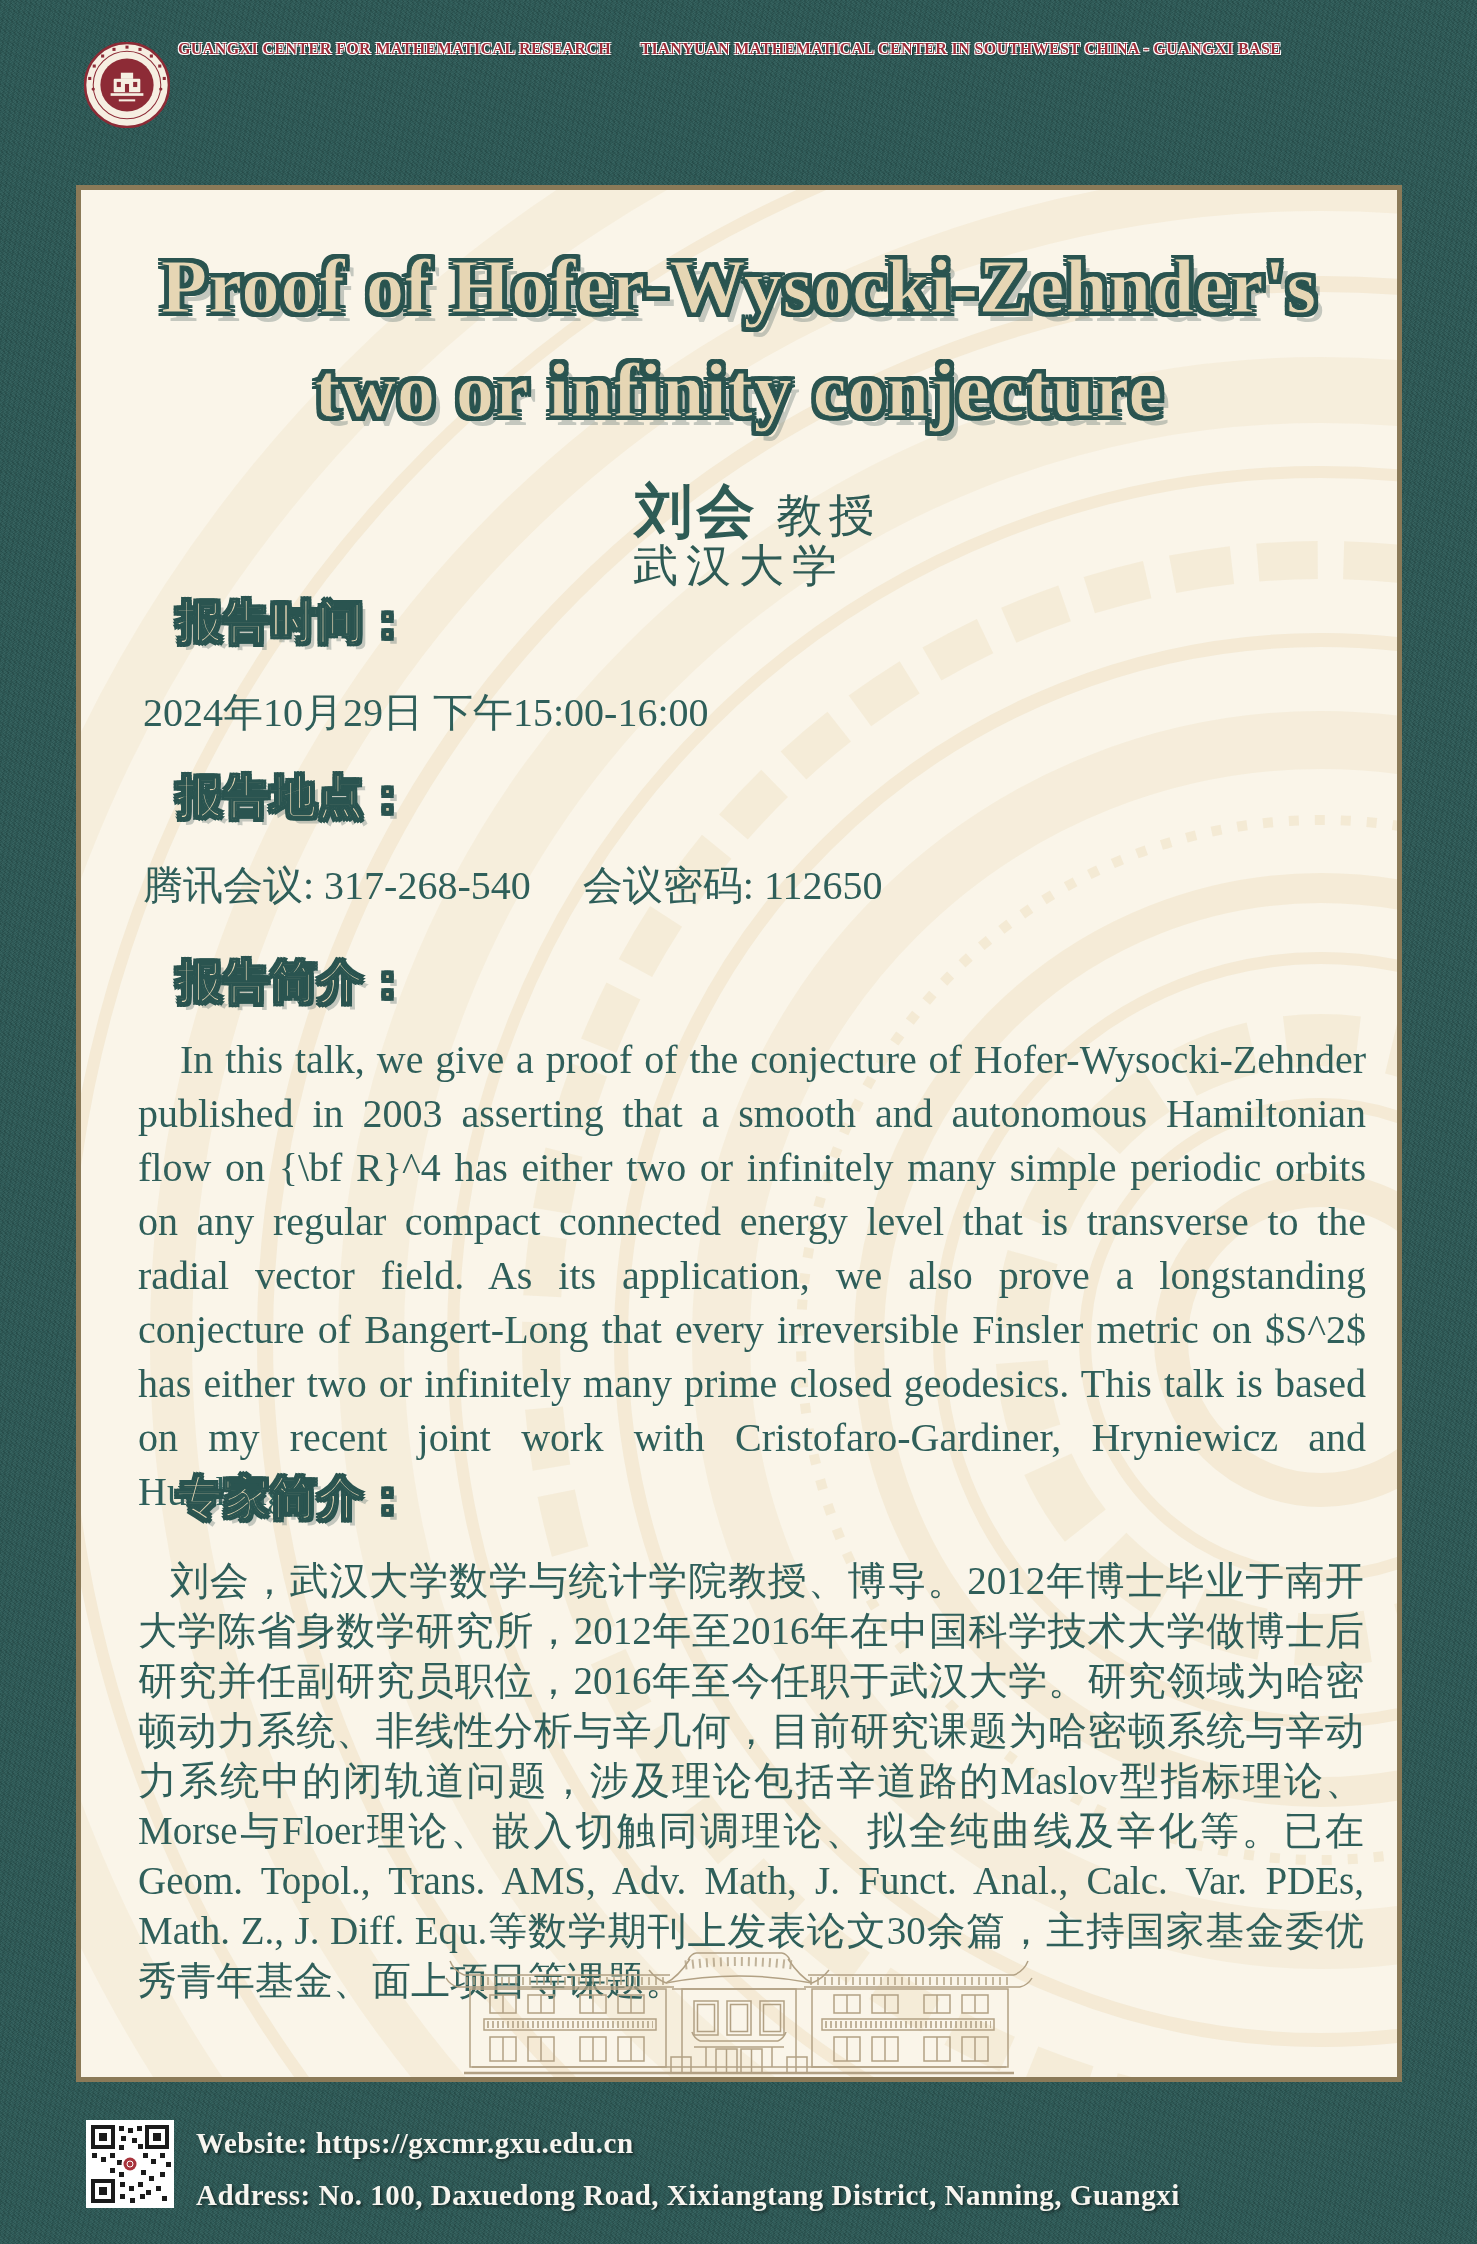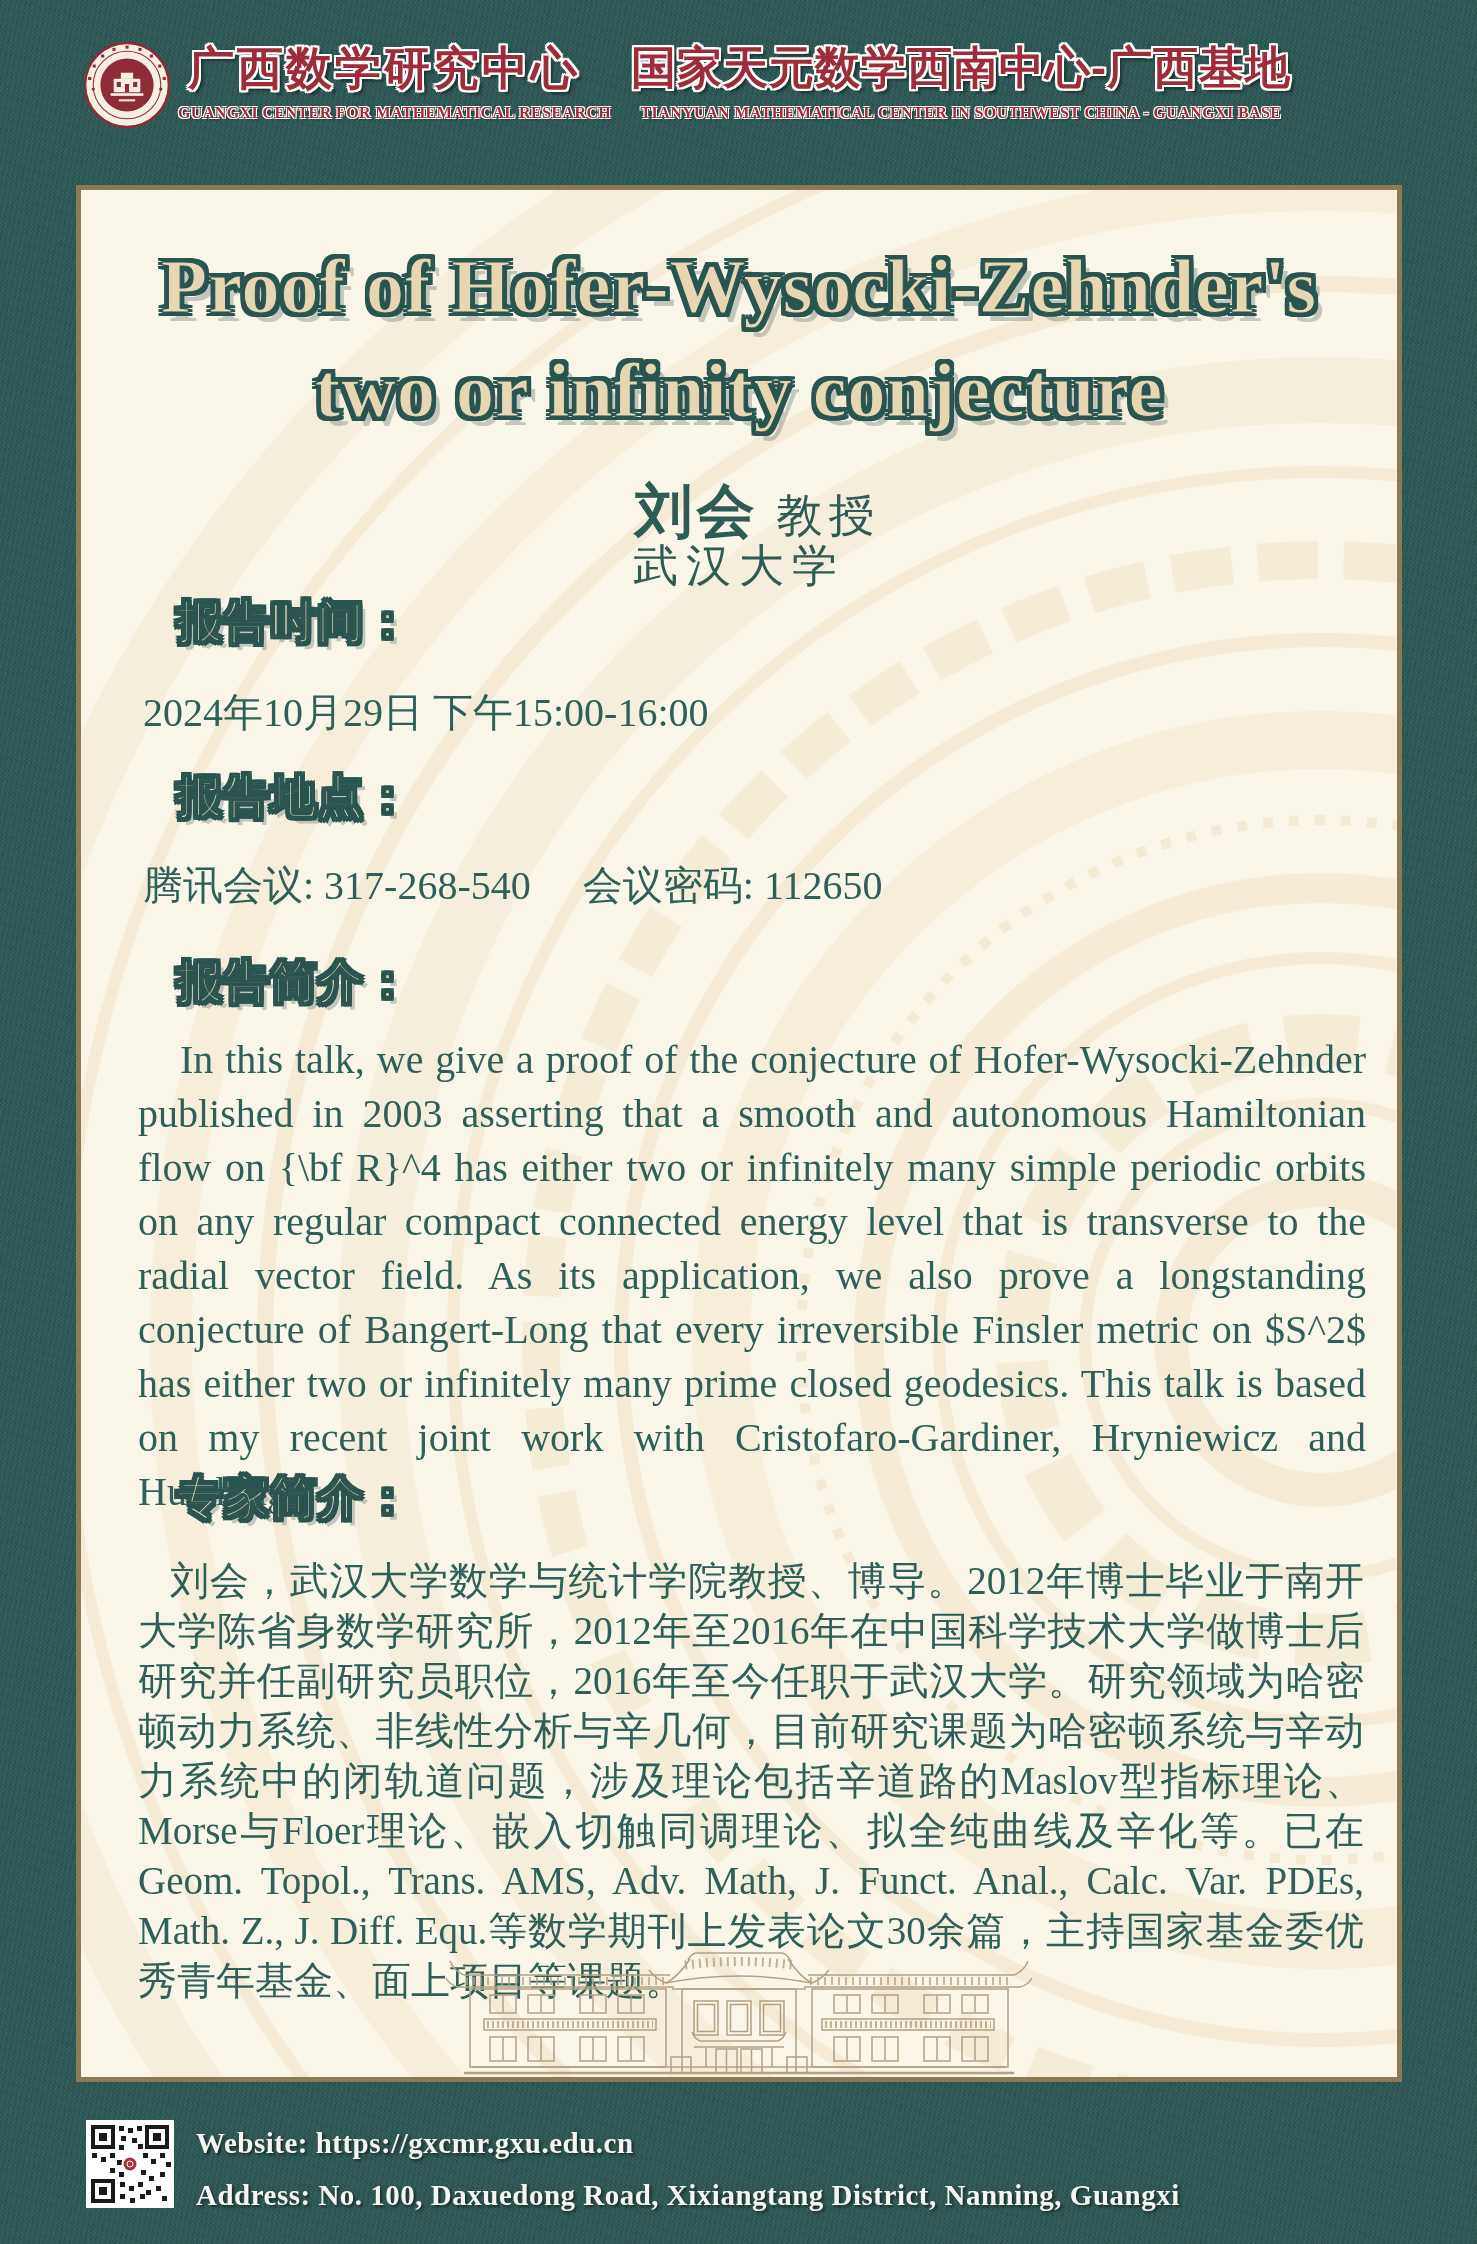--- a/index.html
+++ b/index.html
@@ -111,25 +111,23 @@
       <rect x="36" y="30" width="12" height="6"></rect>
       <rect x="26" y="50" width="32" height="2.6"></rect>
       <rect x="34" y="56" width="16" height="2"></rect>
     </g>
     <rect x="40" y="41" width="4" height="8" fill="#8D2B36"></rect>
     <rect x="32" y="39" width="4" height="5" fill="#8D2B36"></rect>
     <rect x="48" y="39" width="4" height="5" fill="#8D2B36"></rect>
   </svg>
 
   <div class="org org1">
-    <div class="org-zh">广西数学研究中心</div>
     <div class="org-en">GUANGXI CENTER FOR MATHEMATICAL RESEARCH</div>
   </div>
   <div class="org org2">
-    <div class="org-zh">国家天元数学西南中心-广西基地</div>
     <div class="org-en">TIANYUAN MATHEMATICAL CENTER IN SOUTHWEST CHINA - GUANGXI BASE</div>
   </div>
 
   <section class="card">
 
     <svg class="watermark" width="1316" height="1887" viewBox="0 0 1316 1887">
       <g fill="none" stroke="#EFE0C2">
         <circle cx="1240" cy="1150" r="150" stroke-width="34" opacity=".50"></circle>
         <circle cx="1240" cy="1150" r="236" stroke-width="12" opacity=".50"></circle>
         <circle cx="1240" cy="1150" r="300" stroke-width="52" opacity=".42" stroke-dasharray="72 34"></circle>

